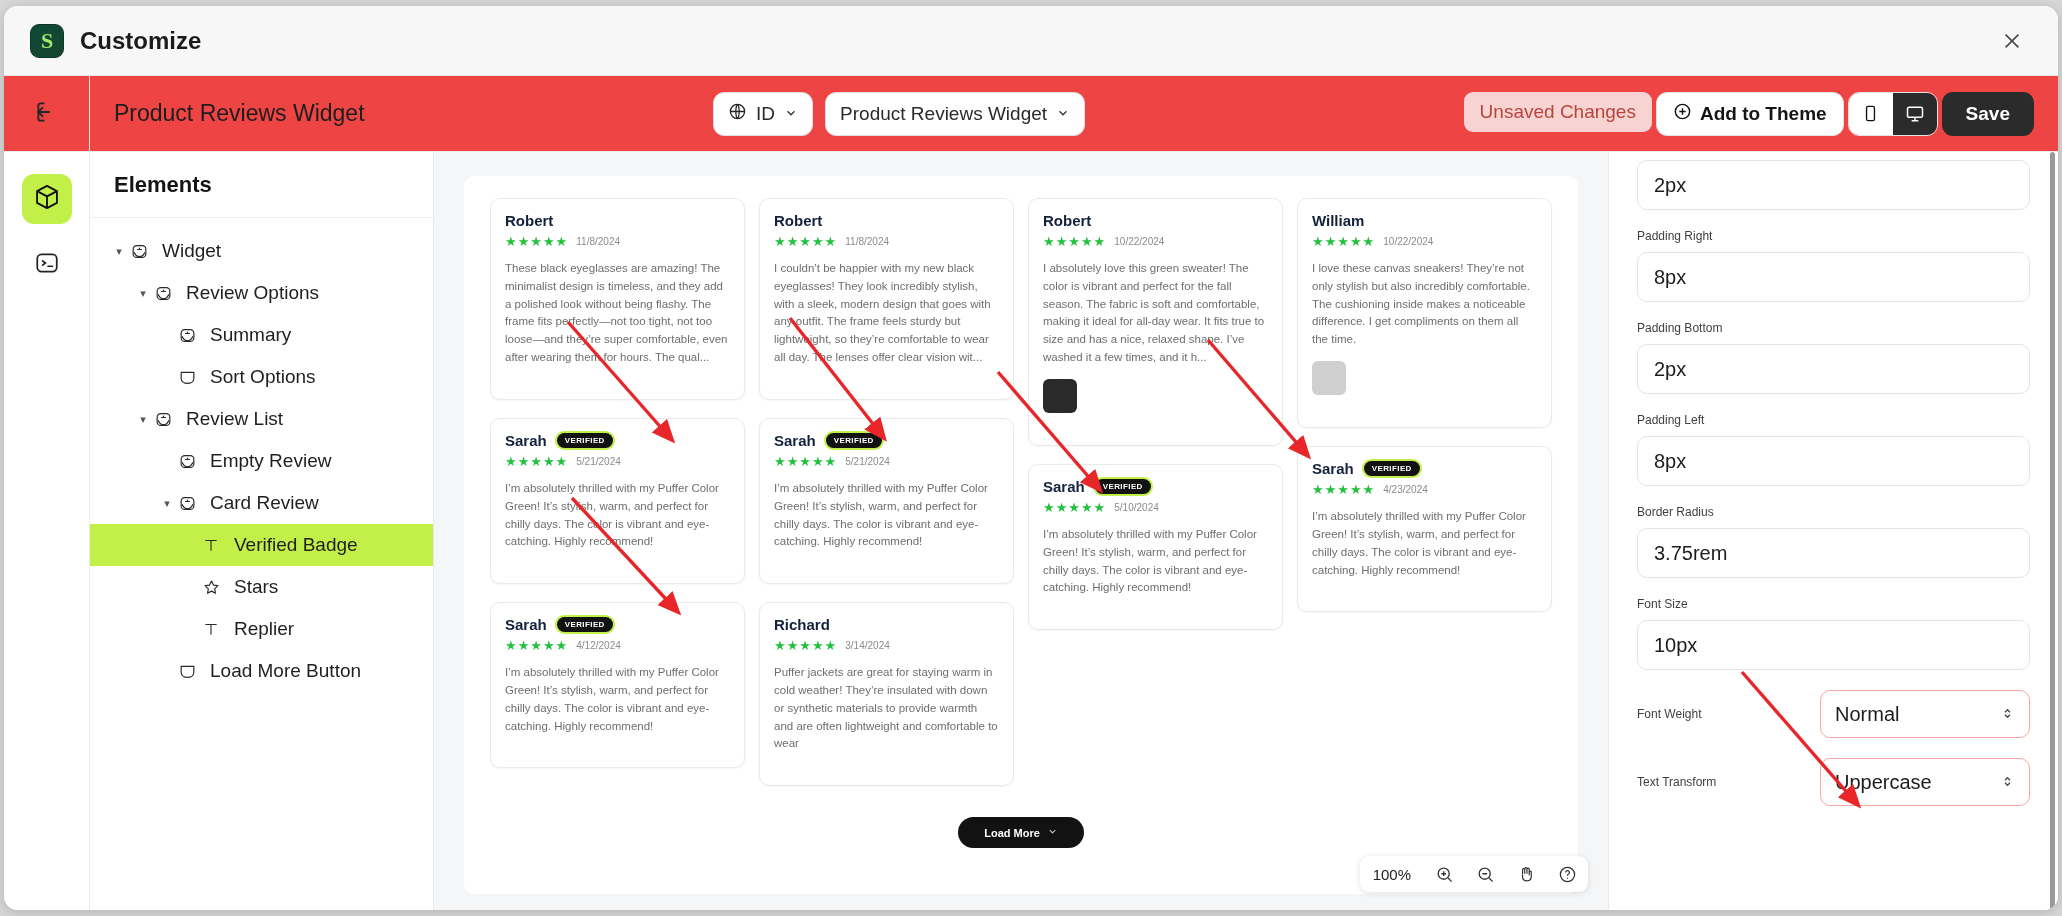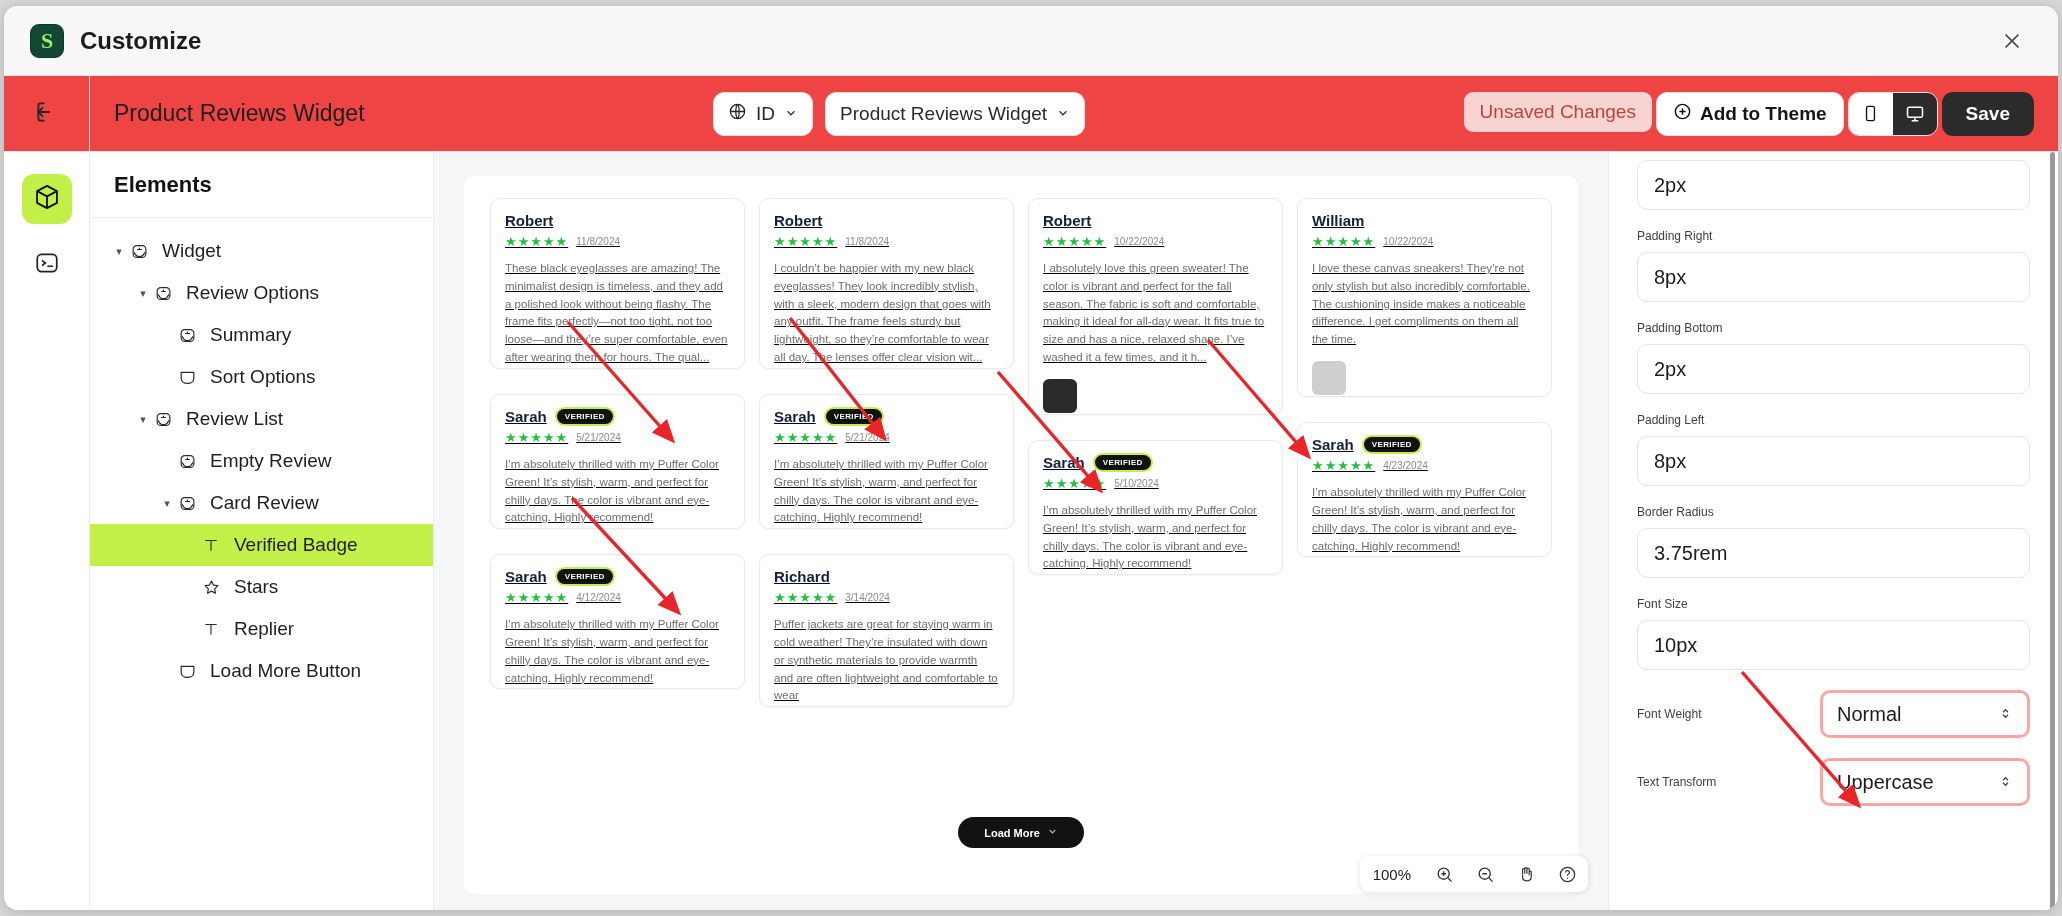--- a/index.html
+++ b/index.html
@@ -107,23 +107,22 @@
 
   
   .canvas-wrap { flex:1 1 auto; background:#f5f6f7; position:relative; display:flex; align-items:flex-start; justify-content:center; padding: 24px 30px 0 30px; min-width:0;}
   .canvas {
     width: 1120px; height: 718px; background:#fff; border-radius: 10px;
     position: relative; overflow: hidden;
   }
   .masonry { padding: 22px 26px; column-count: 4; column-gap: 14px; }
   .rcard {
     break-inside: avoid; background:#fff; border:1px solid #e9e9e9; border-radius: 10px;
-    padding: 13px 14px 1px 14px; margin-bottom: 25px;
+    padding: 13px 14px 32px 14px; margin-bottom: 18px;
     box-shadow: 0 1px 2px rgba(0,0,0,.04);
-    text-decoration: underline;
   }
   .rc-head { display:flex; align-items:center; gap:10px; }
   .rc-name { font-size:15px; font-weight:bold; color:#14213d; }
   .vbadge {
     background:#121212; color:#fff; font-size:8px; font-weight:bold;
     letter-spacing:.4px; text-transform:uppercase;
     padding: 3px 8px; border-radius: 3.75rem;
     box-shadow: 0 0 0 2px #c2f048;
   }
   .rc-meta { display:flex; align-items:center; gap:8px; margin-top:5px;}
@@ -150,21 +149,21 @@
   
   .props { width: 450px; flex:0 0 450px; background:#fff; border-left:1px solid #eaeaea; padding: 8px 28px 0 28px; position:relative; overflow:hidden;}
   .p-label { font-size:12px; color:#3f3f3f; margin: 19px 0 9px 0;}
   .p-input {
     height: 50px; border:1px solid #e4e4e4; border-radius: 10px; background:#fff;
     display:flex; align-items:center; padding: 0 16px; font-size:20px; color:#1c1c1c;
   }
   .p-row { display:flex; align-items:center; justify-content:space-between; margin-top: 20px;}
   .p-row .p-label { margin:0; }
   .p-select {
-    width: 210px; height: 48px; border:3px solid #fca5a5; border-radius: 10px; background:#fff;
+    width: 210px; height: 48px; border:1px solid #fca5a5; border-radius: 10px; background:#fff;
     display:flex; align-items:center; justify-content:space-between; padding: 0 14px; font-size:20px; color:#1c1c1c; cursor:pointer;
   }
   .p-scrollbar { position:absolute; right:3px; top:0; width:5px; height: 100%; background:#9a9a9a; border-radius:3px;}
 
   
   .anno { position:absolute; left:0; top:0; width:100%; height:100%; pointer-events:none; z-index: 50;}
 </style>
 </head>
 <body>
 

